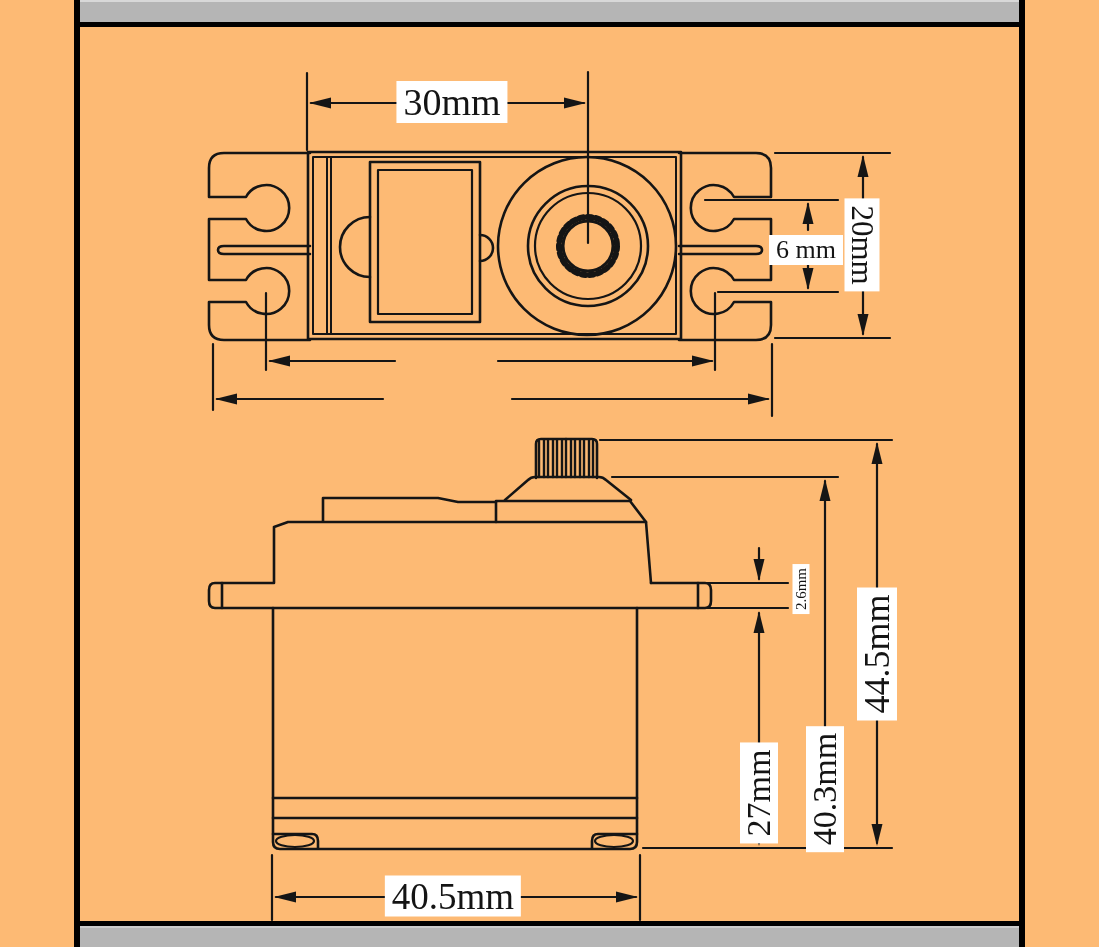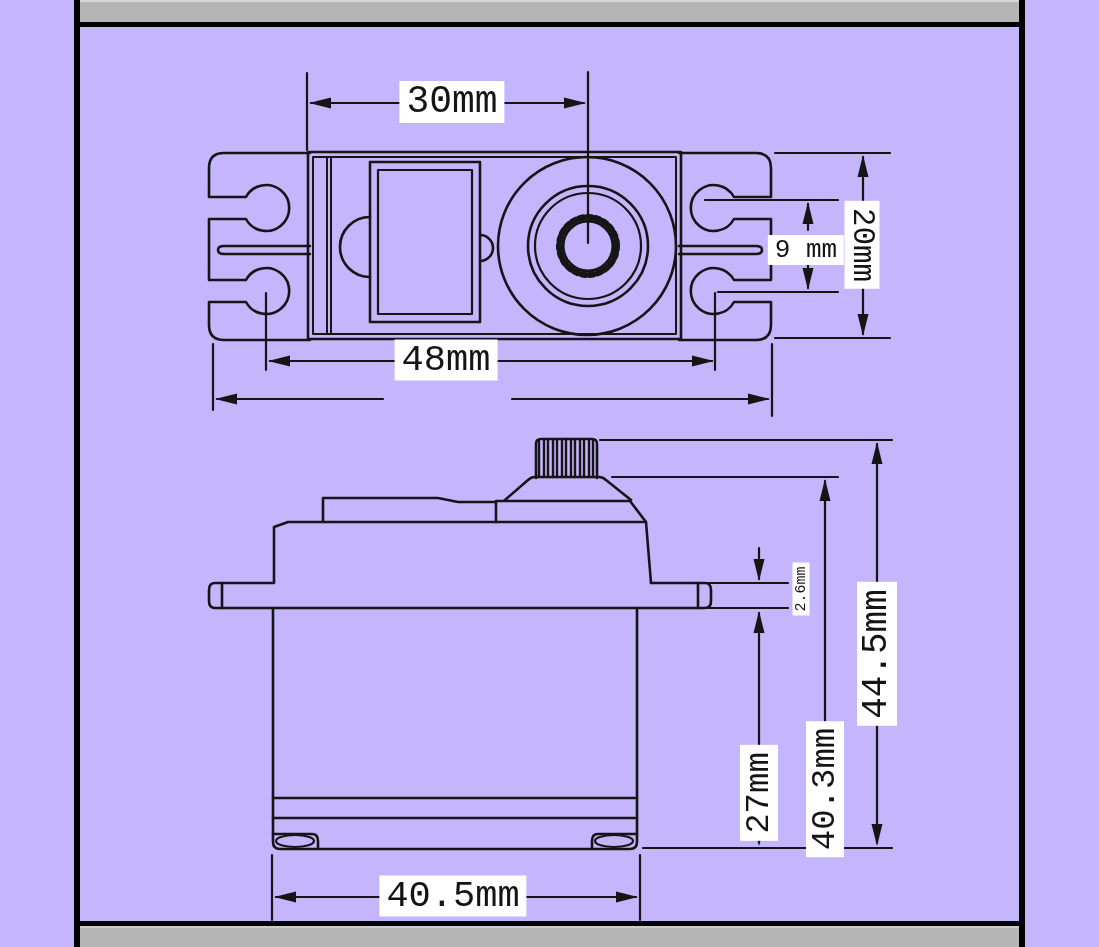--- a/index.html
+++ b/index.html
@@ -1,17 +1,17 @@
 <!DOCTYPE html>
 <html><head>
 <meta charset="utf-8">
 <style>
   html,body{margin:0;padding:0;background:#fff;width:1099px;height:947px;overflow:hidden;}
-  #stage{position:relative;width:1099px;height:947px;background:#c4b5fd;
-         font-family:Liberation Mono, monospace;color:#141414;}
+  #stage{position:relative;width:1099px;height:947px;background:#fdba74;
+         font-family:Liberation Serif, serif;color:#141414;}
   .band{position:absolute;left:80px;width:941px;background:#b5b5b5;}
   .band-top{top:0;height:22px;border-top:2px solid #d8d8d8;box-sizing:border-box;}
   .band-bottom{top:926px;height:21px;border-top:2px solid #cccccc;box-sizing:border-box;}
   .hline{position:absolute;left:76px;width:947px;height:5px;background:#000;}
   .hline-top{top:22px;}
   .hline-bottom{top:921px;}
   .vborder{position:absolute;top:0;width:6px;height:947px;background:#000;}
   .vborder-left{left:74px;}
   .vborder-right{left:1019px;}
   svg{position:absolute;left:0;top:0;}
@@ -145,21 +145,20 @@
         <polygon points="825,846 819.5,824 830.5,824"></polygon>
         <polygon points="877,442 871.5,464 882.5,464"></polygon>
         <polygon points="877,846 871.5,824 882.5,824"></polygon>
         <polygon points="274,897 296,891.5 296,902.5"></polygon>
         <polygon points="638,897 616,891.5 616,902.5"></polygon>
       </g>
     </g>
   </svg>
 
   <div class="dim f-lg" style="left:452px;top:102px;">30mm</div>
-  <div class="dim f-9" style="left:806px;top:250px;">9 mm</div>
+  <div class="dim f-9" style="left:806px;top:250px;">6 mm</div>
   <div class="dim f-20 rot-cw" style="left:862px;top:245px;">20mm</div>
-  <div class="dim f-md" style="left:446px;top:360px;">48mm</div>
   <div class="dim f-26 rot-ccw" style="left:801px;top:589px;">2.6mm</div>
   <div class="dim f-v rot-ccw" style="left:759px;top:793px;">27mm</div>
   <div class="dim f-v rot-ccw" style="left:825px;top:789px;">40.3mm</div>
   <div class="dim f-v2 rot-ccw" style="left:877px;top:654px;">44.5mm</div>
   <div class="dim f-md" style="left:453px;top:896px;">40.5mm</div>
 </div>
 
 </body></html>

